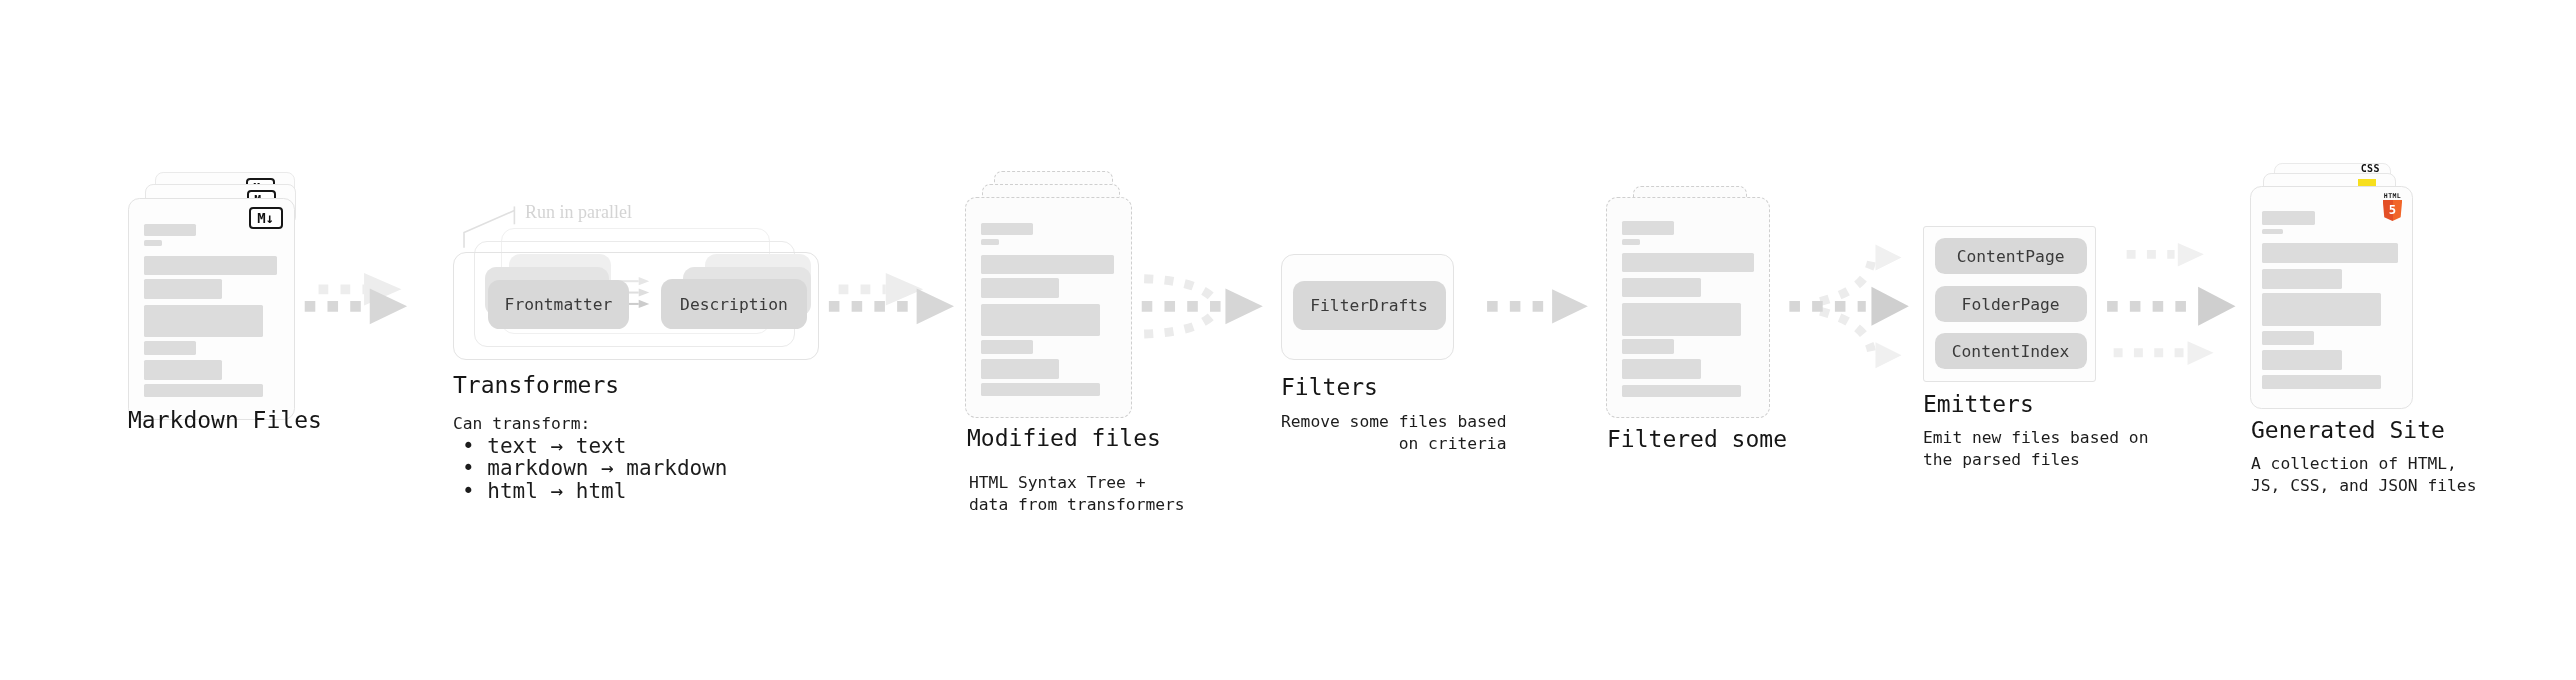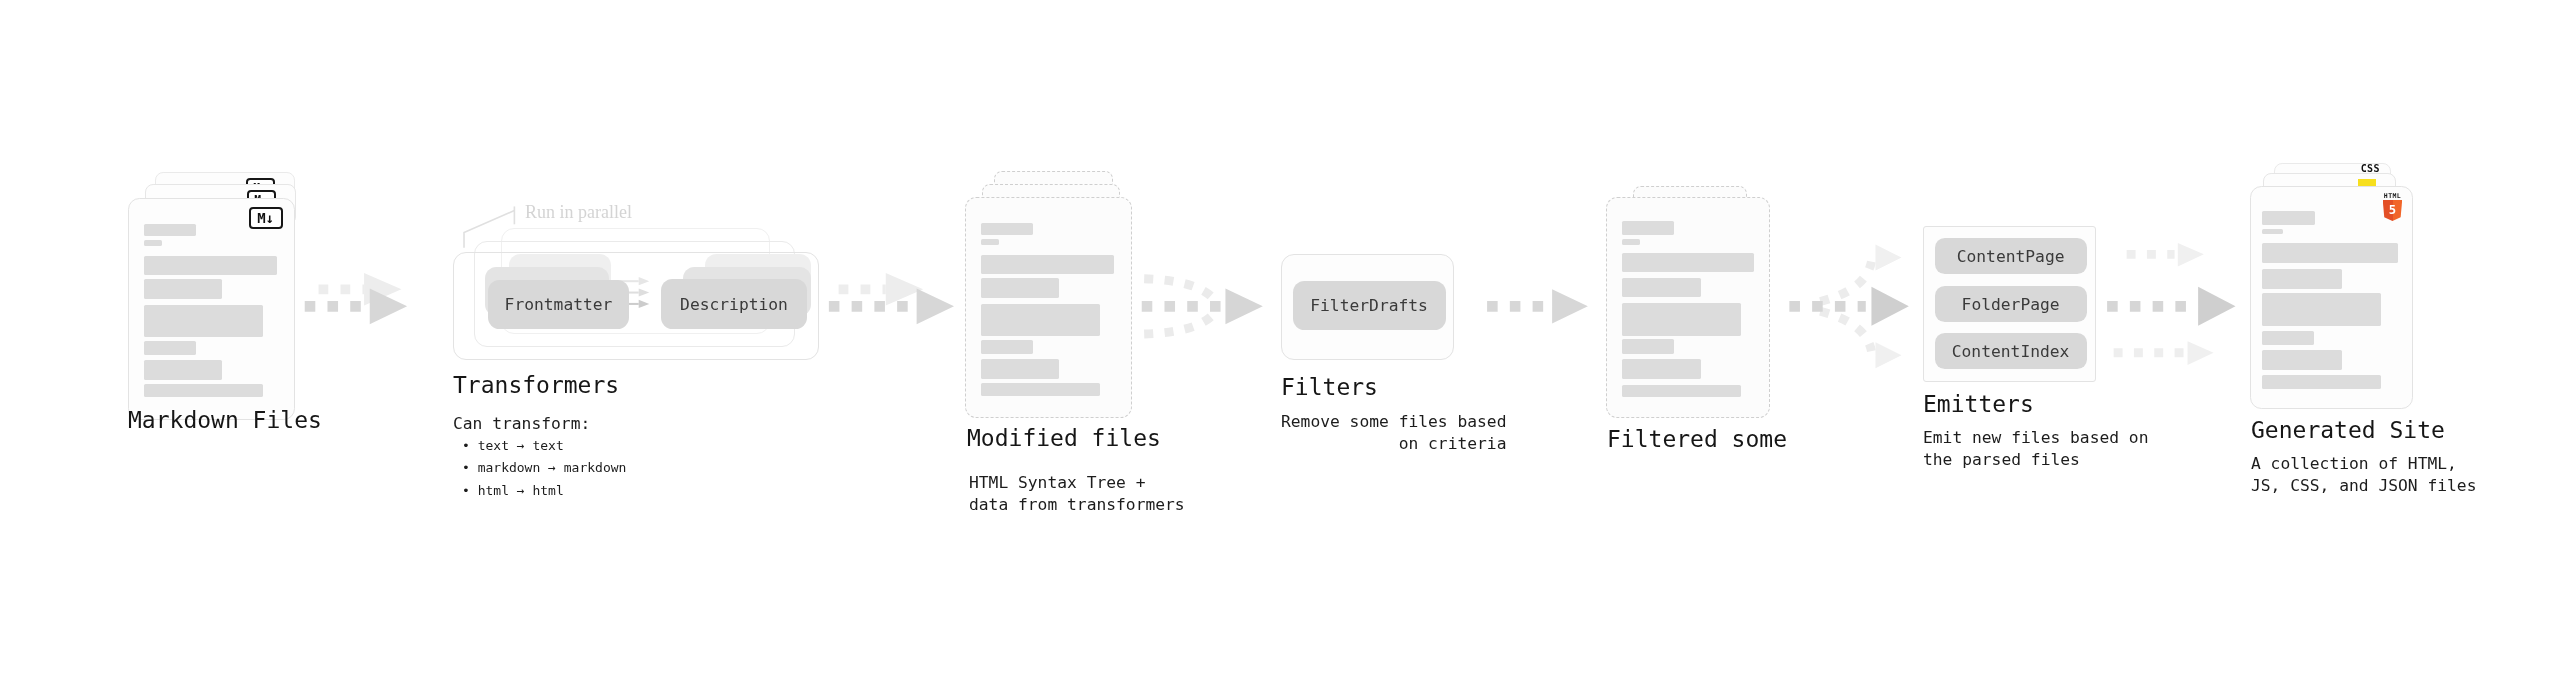--- a/index.html
+++ b/index.html
@@ -18,21 +18,21 @@
   .sk { position:absolute; display:block; background:#dcdcdc; border-radius:1.6px; }
   .pill {
     position:absolute; background:#d8d8d8; border-radius:11.4px; box-sizing:border-box;
     display:flex; align-items:center; justify-content:center;
     font-size:16.3px; color:#3a3a3a; white-space:nowrap;
   }
   .pill.g2 { background:#e4e4e4; }
   .pill.g3 { background:#efefef; }
   .h1 { position:absolute; font-size:23px; line-height:24.4px; color:#161616; white-space:nowrap; }
   .sub { position:absolute; font-size:16.3px; line-height:22px; color:#1c1c1c; white-space:pre-line; }
-  .bullet { font-size:13px; line-height:22.3px; color:#1c1c1c; white-space:pre; }
+  .bullet { font-size:21px; line-height:22.3px; color:#1c1c1c; white-space:pre; }
   .annotation { position:absolute; font-size:18px; line-height:19.5px; color:#d4d4d4; white-space:nowrap; }
   .mdicon {
     position:absolute; background:#ffffff; border:2.4px solid #161616; border-radius:4.1px;
     box-sizing:border-box; display:flex; align-items:center; justify-content:center;
     font-weight:bold; color:#111111;
   }
   .mdicon.small { border-width:2px; font-size:11.4px; }
   .jsbadge { position:absolute; background:#f7df1e; }
   .cssbadge { position:absolute; width:16.3px; text-align:center; }
   .cssbadge .w { font-size:10px; line-height:6.5px; font-weight:bold; color:#111111; letter-spacing:0.4px; }

